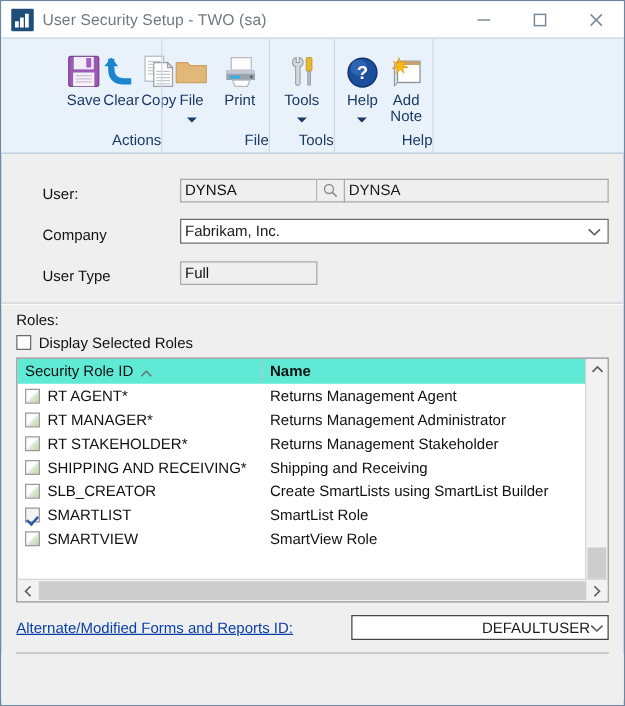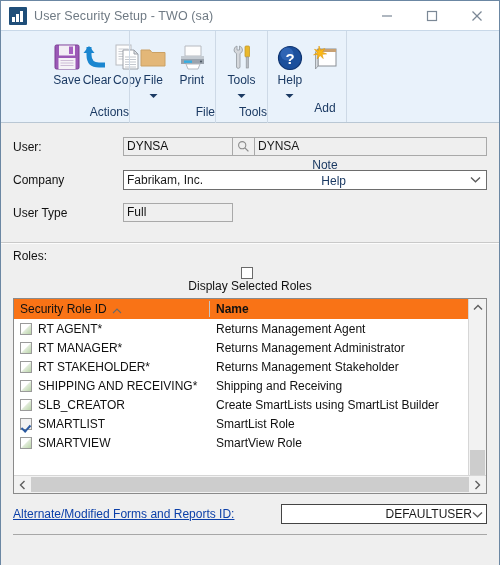--- a/index.html
+++ b/index.html
@@ -43,28 +43,28 @@
   .rgroup .items{display:flex;flex:1;padding:3px 4px 0 4px;box-sizing:border-box;}
   .rgroup .glabel{
     height:20px;line-height:18px;text-align:right;font-size:12px;color:#1b3a63;
   }
   .ritem{
     width:46px;display:flex;flex-direction:column;align-items:center;
     padding-top:5px;box-sizing:border-box;cursor:default;
   }
   .ritem .ico{height:33px;display:flex;align-items:flex-end;justify-content:center;}
   .ritem .lbl{font-size:12px;color:#1b3a63;line-height:13px;text-align:center;margin-top:2px;white-space:nowrap;}
-  .ritem .lbl2{font-size:12px;color:#1b3a63;line-height:13px;text-align:right;white-space:nowrap;margin-top:16px;}
+  .ritem .lbl2{font-size:12px;color:#1b3a63;line-height:13px;text-align:right;white-space:nowrap;}
   .caret{margin-top:1px;}
   .spacer-group{flex:1;border-left:1px solid #cdd9e6;}
 
   
   .body{padding:0;}
   .fields{padding:8px 12px 6px 12px;}
-  .frow{display:flex;align-items:center;height:31px;margin-bottom:2px;}
+  .frow{display:flex;align-items:flex-end;height:31px;margin-bottom:2px;margin-left:21px;}
   .flabel{width:110px;font-size:12px;color:#111;}
   .inp{
     box-sizing:border-box;height:19px;line-height:17px;padding:0 3px;
     border:1px solid #a9a9a9;background:#efefef;font-size:12px;color:#111;
   }
   .lookup-btn{
     width:22px;height:19px;box-sizing:border-box;border:1px solid #a9a9a9;border-left:none;
     background:#efefef;display:flex;align-items:center;justify-content:center;
   }
   .inp-flat{
@@ -77,35 +77,35 @@
   }
   .combo .val{flex:1;line-height:18px;}
   .combo .dd{width:16px;display:flex;align-items:center;justify-content:center;}
 
   .hsep{height:1px;background:#c9c9c9;margin:6px 0 0 0;}
   .hsep2{height:1px;background:#fcfcfc;}
 
   
   .roles-wrap{padding:5px 12px 0 12px;}
   .roles-label{font-size:12px;color:#111;margin-bottom:4px;}
-  .chkline{display:flex;align-items:center;margin-bottom:5px;flex-direction:column;}
+  .chkline{display:flex;align-items:center;margin-bottom:5px;}
   .chkbox{
     width:12px;height:12px;box-sizing:border-box;border:1px solid #6a6a6a;background:#fff;
     margin-right:6px;flex:0 0 auto;
   }
   .chkline .txt{font-size:12px;color:#111;}
 
   .grid{
     border:1px solid #8a8a8a;background:#ffffff;height:196px;box-sizing:border-box;
     position:relative;overflow:hidden;
   }
   .grid-inner{display:flex;height:100%;}
   .grid-main{flex:1;position:relative;overflow:hidden;}
   .ghead{
-    height:20px;display:flex;align-items:center;background:#f97316;
+    height:20px;display:flex;align-items:center;background:#5eead4;
     position:relative;
   }
   .ghead .c1{width:195px;display:flex;align-items:flex-start;padding-left:6px;box-sizing:border-box;position:relative;}
   .ghead .c1 span{font-size:12px;color:#111;line-height:18px;}
   .sortcaret{margin-left:5px;margin-top:1px;}
   .ghead .vdiv{width:1px;background:#c4c4c4;height:16px;}
   .ghead .c2{padding-left:6px;font-size:12px;color:#111;line-height:18px;font-weight:bold;}
   .grow{height:19px;display:flex;align-items:center;}
   .grow .c1{width:195px;display:flex;align-items:center;padding-left:6px;box-sizing:border-box;}
   .grow .c2{padding-left:7px;font-size:12px;color:#111;white-space:nowrap;}
@@ -311,21 +311,21 @@
               <text x="14" y="19.5" font-family="Liberation Sans, sans-serif" font-size="15" font-weight="bold" fill="#ffffff" text-anchor="middle">?</text>
             </svg>
           </div>
           <div class="lbl">Help</div>
           <div class="caret">
             <svg width="9" height="6" viewBox="0 0 9 6">
                 <path d="M0.5 1 L4.5 5 L8.5 1 Z" fill="#1b3a63"></path>
               </svg>
           </div>
         </div>
-        <div class="ritem" style="width:38px;gap:28px;">
+        <div class="ritem" style="width:38px;">
           <div class="ico">
             <svg width="28" height="28" viewBox="0 0 28 28">
               <rect x="7" y="5" width="18" height="17" fill="#ffffff" stroke="#8a8f96" stroke-width="1"></rect>
               <rect x="7" y="5" width="18" height="3" fill="#c8a173"></rect>
               <path d="M7 22 L4.5 25 L4.5 8 L7 5 Z" fill="#d8dde2" stroke="#8a8f96" stroke-width="0.8"></path>
               <path d="M8 2 L9.6 6.2 L13.8 4.5 L11.4 8.3 L15.6 9.9 L11.1 10.3 L12.2 14.6 L9.1 11.4 L6.3 15 L7 10.4 L2.6 10.8 L6.5 8.6 L3.5 5.3 L7.6 6.6 Z" fill="#fbb817" stroke="#e19a0c" stroke-width="0.6"></path>
             </svg>
           </div>
           <div class="lbl">Add</div>
           <div class="lbl2">Note</div>

